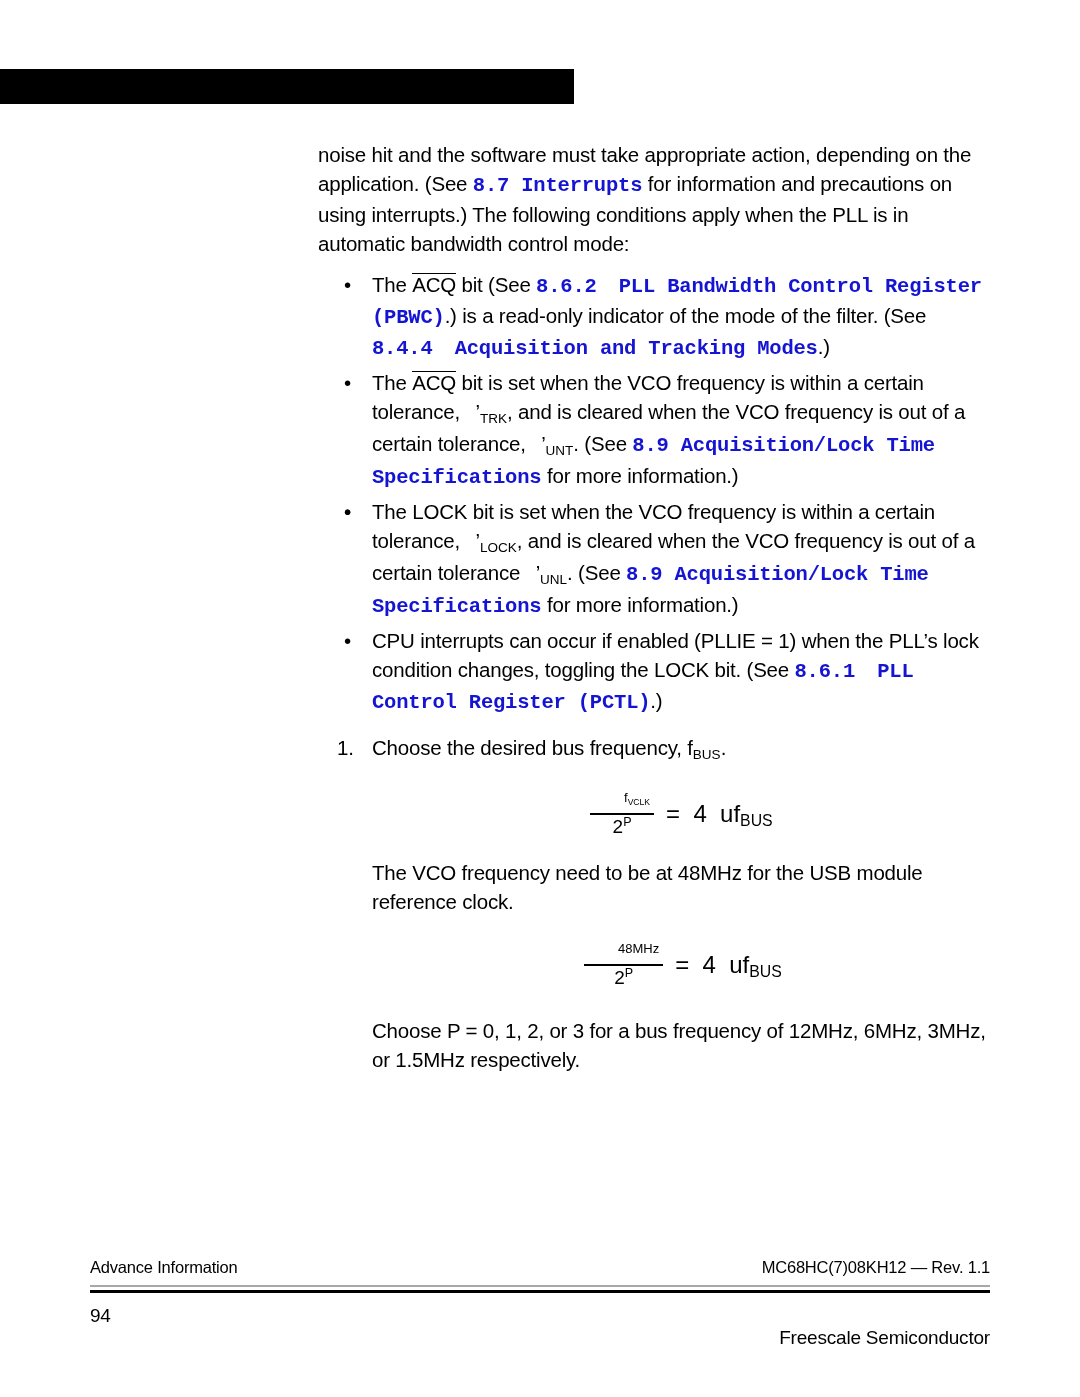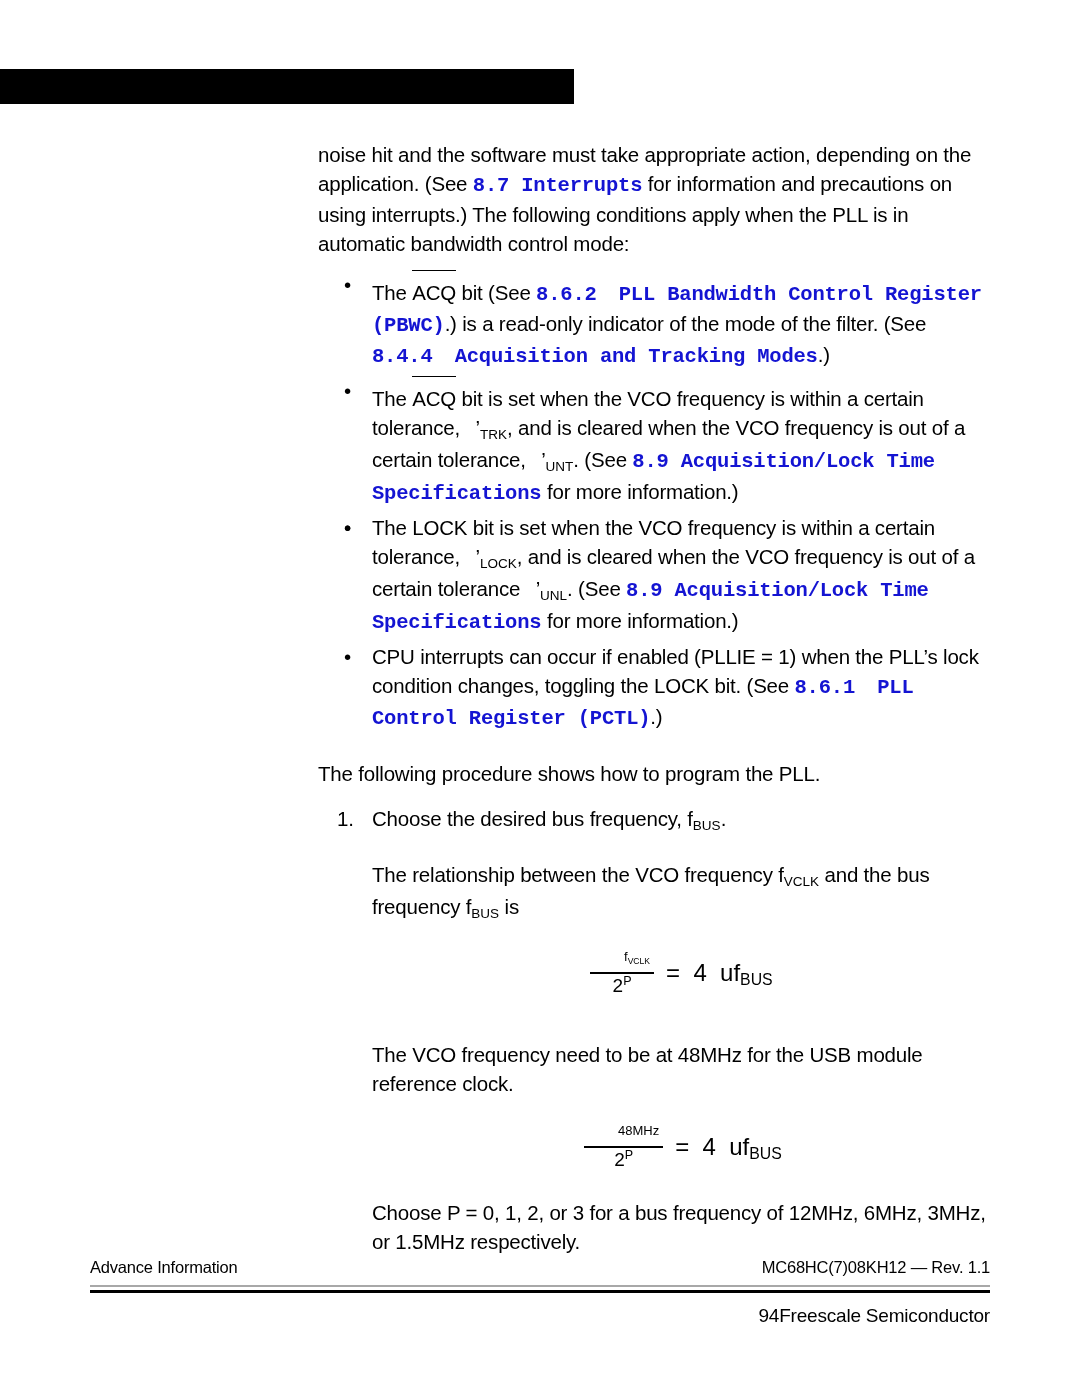--- a/index.html
+++ b/index.html
@@ -94,21 +94,21 @@
   }
 
   .blue {
     color: #1414d2;
     font-weight: bold;
     font-family: Liberation Mono, monospace;
   }
 
   .ovl {
     border-top: 1.6px solid #000;
-    padding-top: 11px;
+    padding-top: 0px;
     display: inline-block;
     line-height: 1.05;
   }
 
   sub {
     font-size: 0.66em;
     vertical-align: baseline;
     position: relative;
     top: 0.28em;
     letter-spacing: 0;
@@ -192,25 +192,26 @@
     background: #a8a8a8;
   }
   .footer-rule-thick {
     width: 900px;
     margin: 3px 0 0 90px;
     height: 3.4px;
     background: #000000;
   }
   .footer-row-2 {
     display: flex;
-    justify-content: flex-end;
+    justify-content: space-between;
     width: 900px;
     margin: 12px 0 0 90px;
     font-size: 19px;
     letter-spacing: -0.2px;
+    flex-direction: column;
   }
   .footer-left { text-align: left; }
   .footer-right { text-align: right; }
 </style>
 </head>
 <body>
 
 <div id="header-bar"></div>
 
 <div id="content">
@@ -240,43 +241,39 @@
       <span>The LOCK bit is set when the VCO frequency is within a certain tolerance,  ’</span><sub>LOCK</sub><span>, and is cleared when the VCO frequency is out of a certain tolerance  ’</span><sub>UNL</sub><span>. (See </span><span class="blue">8.9 Acquisition/Lock Time Specifications</span><span> for more information.)</span>
     </li>
 
     <li class="bullet-item">
       <span class="bullet-dot">•</span>
       <span>CPU interrupts can occur if enabled (PLLIE = 1) when the PLL’s lock condition changes, toggling the LOCK bit. (See </span><span class="blue">8.6.1  PLL Control Register (PCTL)</span><span>.)</span>
     </li>
   </ul>
 
 
-  <p class="body-para" style="margin-top:26px;">The following procedure shows how to program the PLL.</p>
 
   <ol class="num-list">
     <li class="num-item">
       <span class="num-marker">1.</span>
       <span>Choose the desired bus frequency, f</span><sub>BUS</sub><span>.</span>
     </li>
   </ol>
 
-  <p class="sub-para">
-    <span>The relationship between the VCO frequency f</span><sub>VCLK</sub><span> and the bus frequency f</span><sub>BUS</sub><span> is</span>
-  </p>
 
   <div class="equation eq-indent-1">
     <span class="frac">
       <span class="numer"><span>f</span><sub>VCLK</sub></span>
       <span class="rule"></span>
       <span class="denom"><span>2</span><sup>P</sup></span>
     </span>
     <span class="eq-rest"><span>=  4  uf</span><sub>BUS</sub></span>
   </div>
 
-  <p class="sub-para" style="margin-top:38px;">The VCO frequency need to be at 48MHz for the USB module reference clock.</p>
+  <p class="sub-para" style="margin-top:15px;">The VCO frequency need to be at 48MHz for the USB module reference clock.</p>
 
   <div class="equation eq-indent-2">
     <span class="frac">
       <span class="numer"><span>48MHz</span><sub></sub></span>
       <span class="rule"></span>
       <span class="denom"><span>2</span><sup>P</sup></span>
     </span>
     <span class="eq-rest"><span>=  4  uf</span><sub>BUS</sub></span>
   </div>
 

